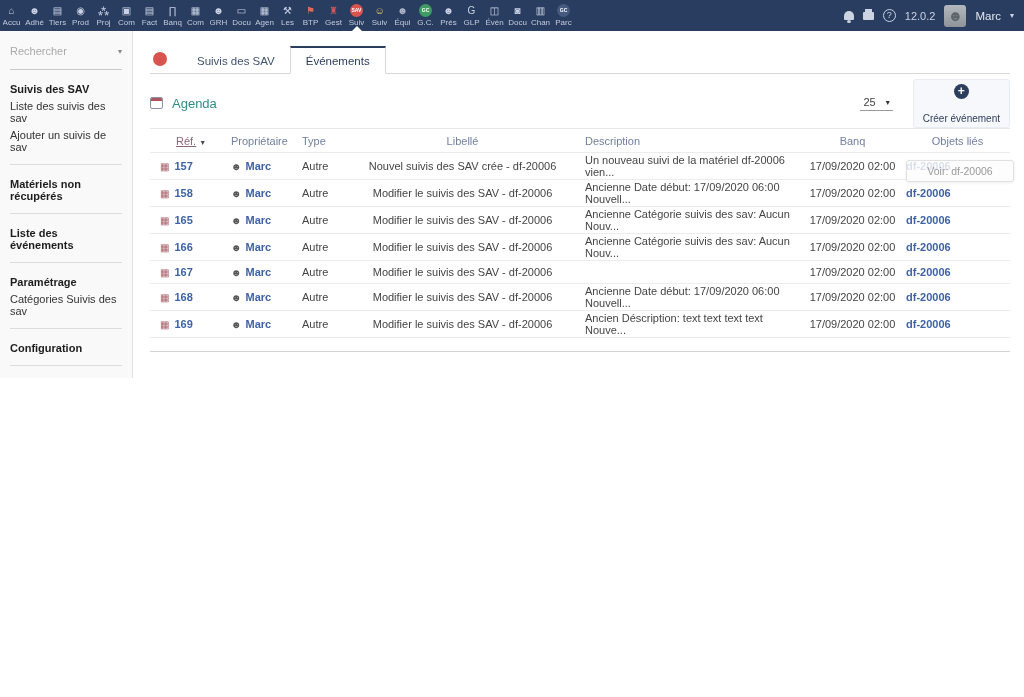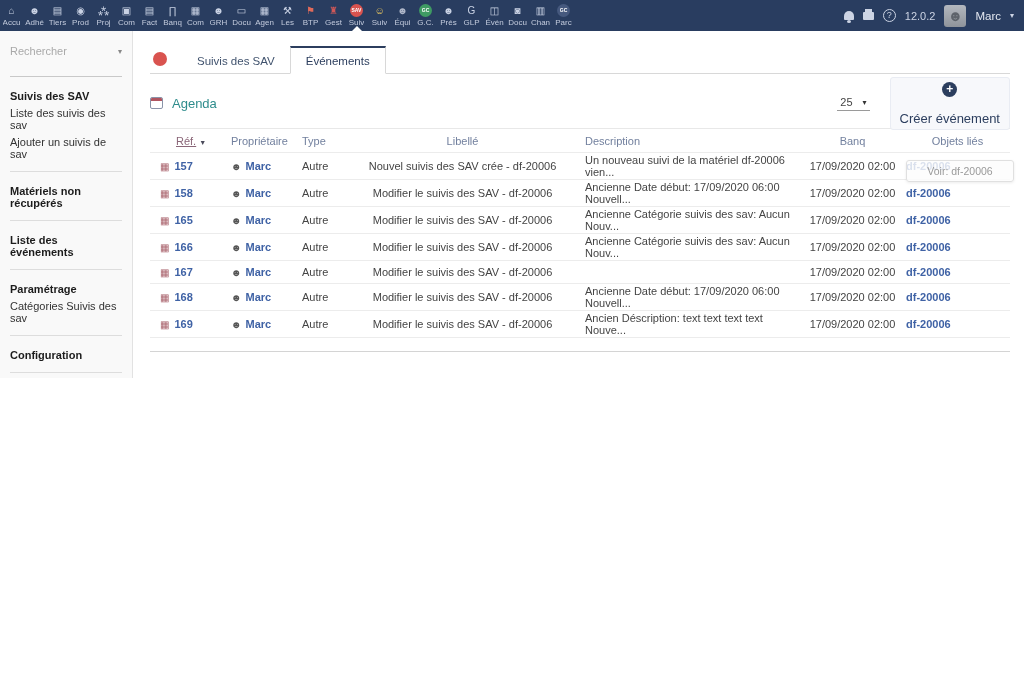--- a/index.html
+++ b/index.html
@@ -31,21 +31,21 @@
             color:#5d636b; font-size:15px; line-height:22px; text-align:center; overflow:hidden; display:inline-block; }
   .user-name { font-size:11.5px; color:#e2e7f0; }
   .caret-down { font-size:8px; color:#ccd4e4; }
 
   
   .layout { display:flex; align-items:flex-start; }
 
   
   .sidebar { width:133px; height:347px; background:#f9f9f9; border-right:1px solid #e2e2e2;
              padding:14px 10px 0 10px; font-size:11px; flex:0 0 133px; }
-  .search-row { display:flex; align-items:center; border-bottom:1px solid #c9c9c9; padding-bottom:19px; }
+  .search-row { display:flex; align-items:center; border-bottom:1px solid #c9c9c9; padding-bottom:12px; }
   .search-input { border:none; background:transparent; width:92px; font-size:11px; color:#444; outline:none; padding:0; }
   .search-input::placeholder { color:#a9a9a9; }
   .search-caret { margin-left:auto; font-size:8px; color:#888; cursor:pointer; }
   .side-heading { font-weight:bold; color:#1c1c1c; margin:13px 0 3px; cursor:pointer; }
   .side-item { color:#333; margin:5px 0; cursor:pointer; }
   .side-sep { border:none; border-top:1px solid #ddd; margin:11px 0 0 0; }
 
   
   .content { flex:1; padding:0 14px 0 17px; position:relative; }
 
@@ -60,21 +60,21 @@
   .cal-top { display:block; height:3px; background:#b05560; }
   .page-title { color:#2e8c8c; font-size:13px; margin-left:9px; }
   .title-right { margin-left:auto; display:flex; align-items:center; gap:20px; }
   .pagesize { display:flex; align-items:center; gap:10px; font-size:11px; color:#444;
               border-bottom:1px solid #9a9a9a; padding:1px 3px 2px; cursor:pointer; }
   .pagesize .search-caret { color:#333; }
   .create-btn { display:flex; flex-direction:column; align-items:center; background:#f7f8fb; border:1px solid #e9ecf3;
                 border-radius:3px; padding:4px 9px 3px; cursor:pointer; }
   .plus-circle { width:15px; height:15px; border-radius:50%; background:#2c3e5e; color:#fff; font-size:12px;
                  line-height:14px; text-align:center; font-weight:bold; }
-  .create-label { font-size:13px; color:#2c3e5e; margin-top:14px; }
+  .create-label { font-size:10px; color:#2c3e5e; margin-top:14px; }
 
   
   table.events { width:100%; border-collapse:collapse; margin-top:9px; font-size:11px; border-top:1px solid #e8e8e8; }
   table.events th { font-weight:normal; color:#72809e; height:24px; }
   table.events td { height:23px; border-top:1px solid #ececec; color:#444; }
   table.events tfoot td { height:14px; border-bottom:1px solid #d4d4d4; }
   .c-ref   { text-align:left;  padding-left:10px; }
   .c-owner { text-align:left; }
   .c-type  { text-align:left;  padding-left:12px; }
   .c-label { text-align:center; }

